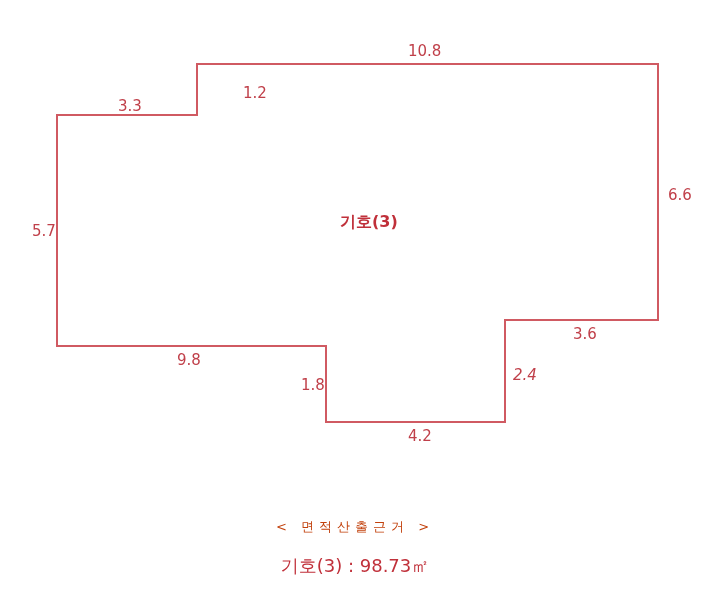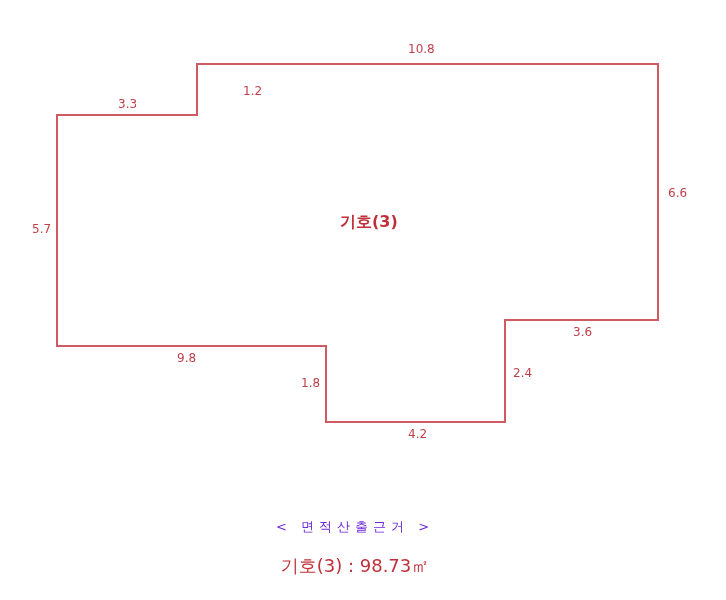--- a/index.html
+++ b/index.html
@@ -1,39 +1,39 @@
 <!DOCTYPE html>
 <html><head>
   <meta charset="utf-8">
   <style>
     html, body { margin: 0; padding: 0; background: #ffffff; }
     body { width: 726px; height: 600px; position: relative; overflow: hidden;
            font-family: "DejaVu Sans", "Liberation Sans", sans-serif; }
     #canvas { position: absolute; left: 0; top: 0; width: 726px; height: 600px; }
-    .dim { position: absolute; font-size: 12px; color: #c0404a; white-space: nowrap; }
+    .dim { position: absolute; font-size: 15px; color: #c0404a; white-space: nowrap; }
     .center-label { position: absolute; font-size: 16px; font-weight: bold; color: #c0303a; white-space: nowrap; }
     .caption-title { position: absolute; left: 0; width: 710px; text-align: center; top: 518px;
-                     font-size: 13px; color: #6d28d9; letter-spacing: 5px; }
+                     font-size: 13px; color: #c2410c; letter-spacing: 5px; }
     .caption-result { position: absolute; left: 0; width: 710px; text-align: center; top: 554px;
                       font-size: 18px; color: #c0303a; }
   </style>
 </head>
 <body>
 
 <svg id="canvas" width="726" height="600" viewBox="0 0 726 600">
   <polygon id="outline" fill="none" stroke="#d05a62" stroke-width="2" points="57,115 197,115 197,64 658,64 658,320 505,320 505,422 326,422 326,346 57,346"></polygon>
 </svg>
 
 <div class="dim" style="left:408px; top:42px;">10.8</div>
 <div class="dim" style="left:118px; top:97px;">3.3</div>
 <div class="dim" style="left:207px; top:84px;margin-left:36px;">1.2</div>
 <div class="dim" style="left:32px; top:222px;">5.7</div>
 <div class="dim" style="left:668px; top:186px;">6.6</div>
 <div class="dim" style="left:573px; top:325px;">3.6</div>
-<div class="dim" style="left:513px; top:366px;">2.4</div>
+<div class="dim" style="left:513px; top:366px;font-style:italic;">2.4</div>
 <div class="dim" style="left:408px; top:427px;">4.2</div>
 <div class="dim" style="left:301px; top:376px;">1.8</div>
 <div class="dim" style="left:177px; top:351px;">9.8</div>
 
 <div class="center-label" style="left:340px; top:212px;">기호(3)</div>
 
 <div class="caption-title">&lt; 면적산출근거 &gt;</div>
 <div class="caption-result">기호(3) : 98.73㎡</div>
 
 </body></html>

